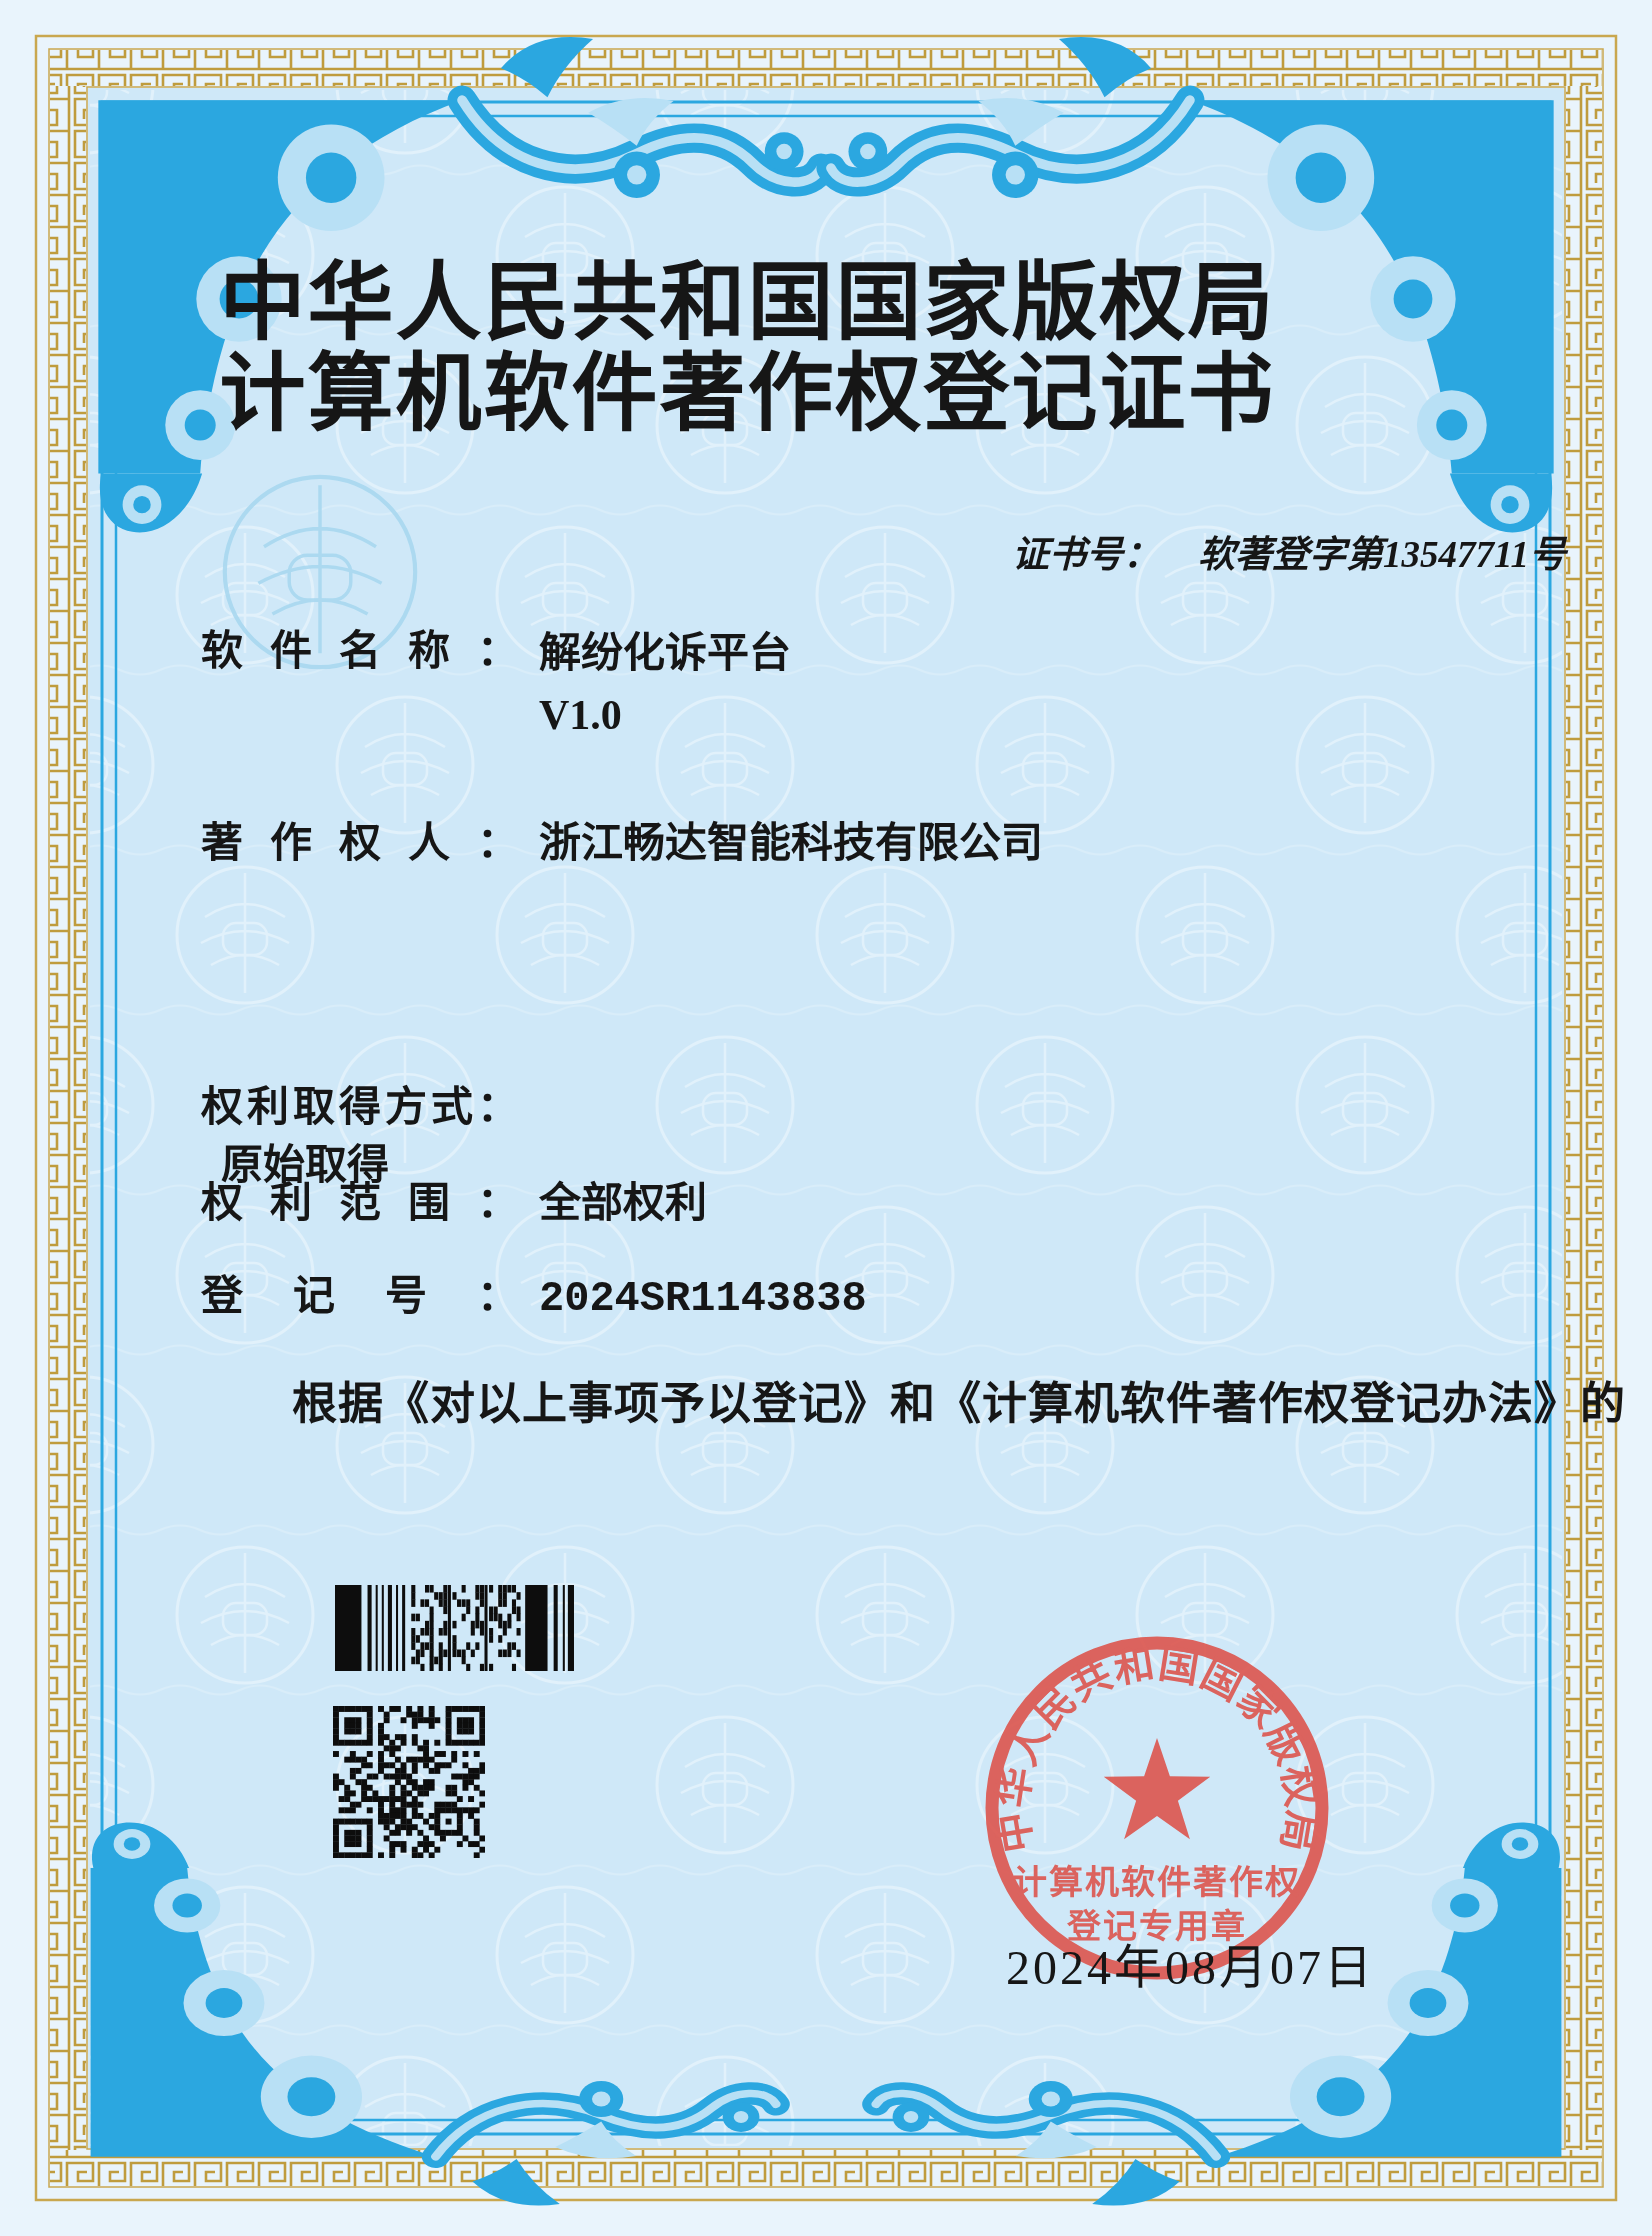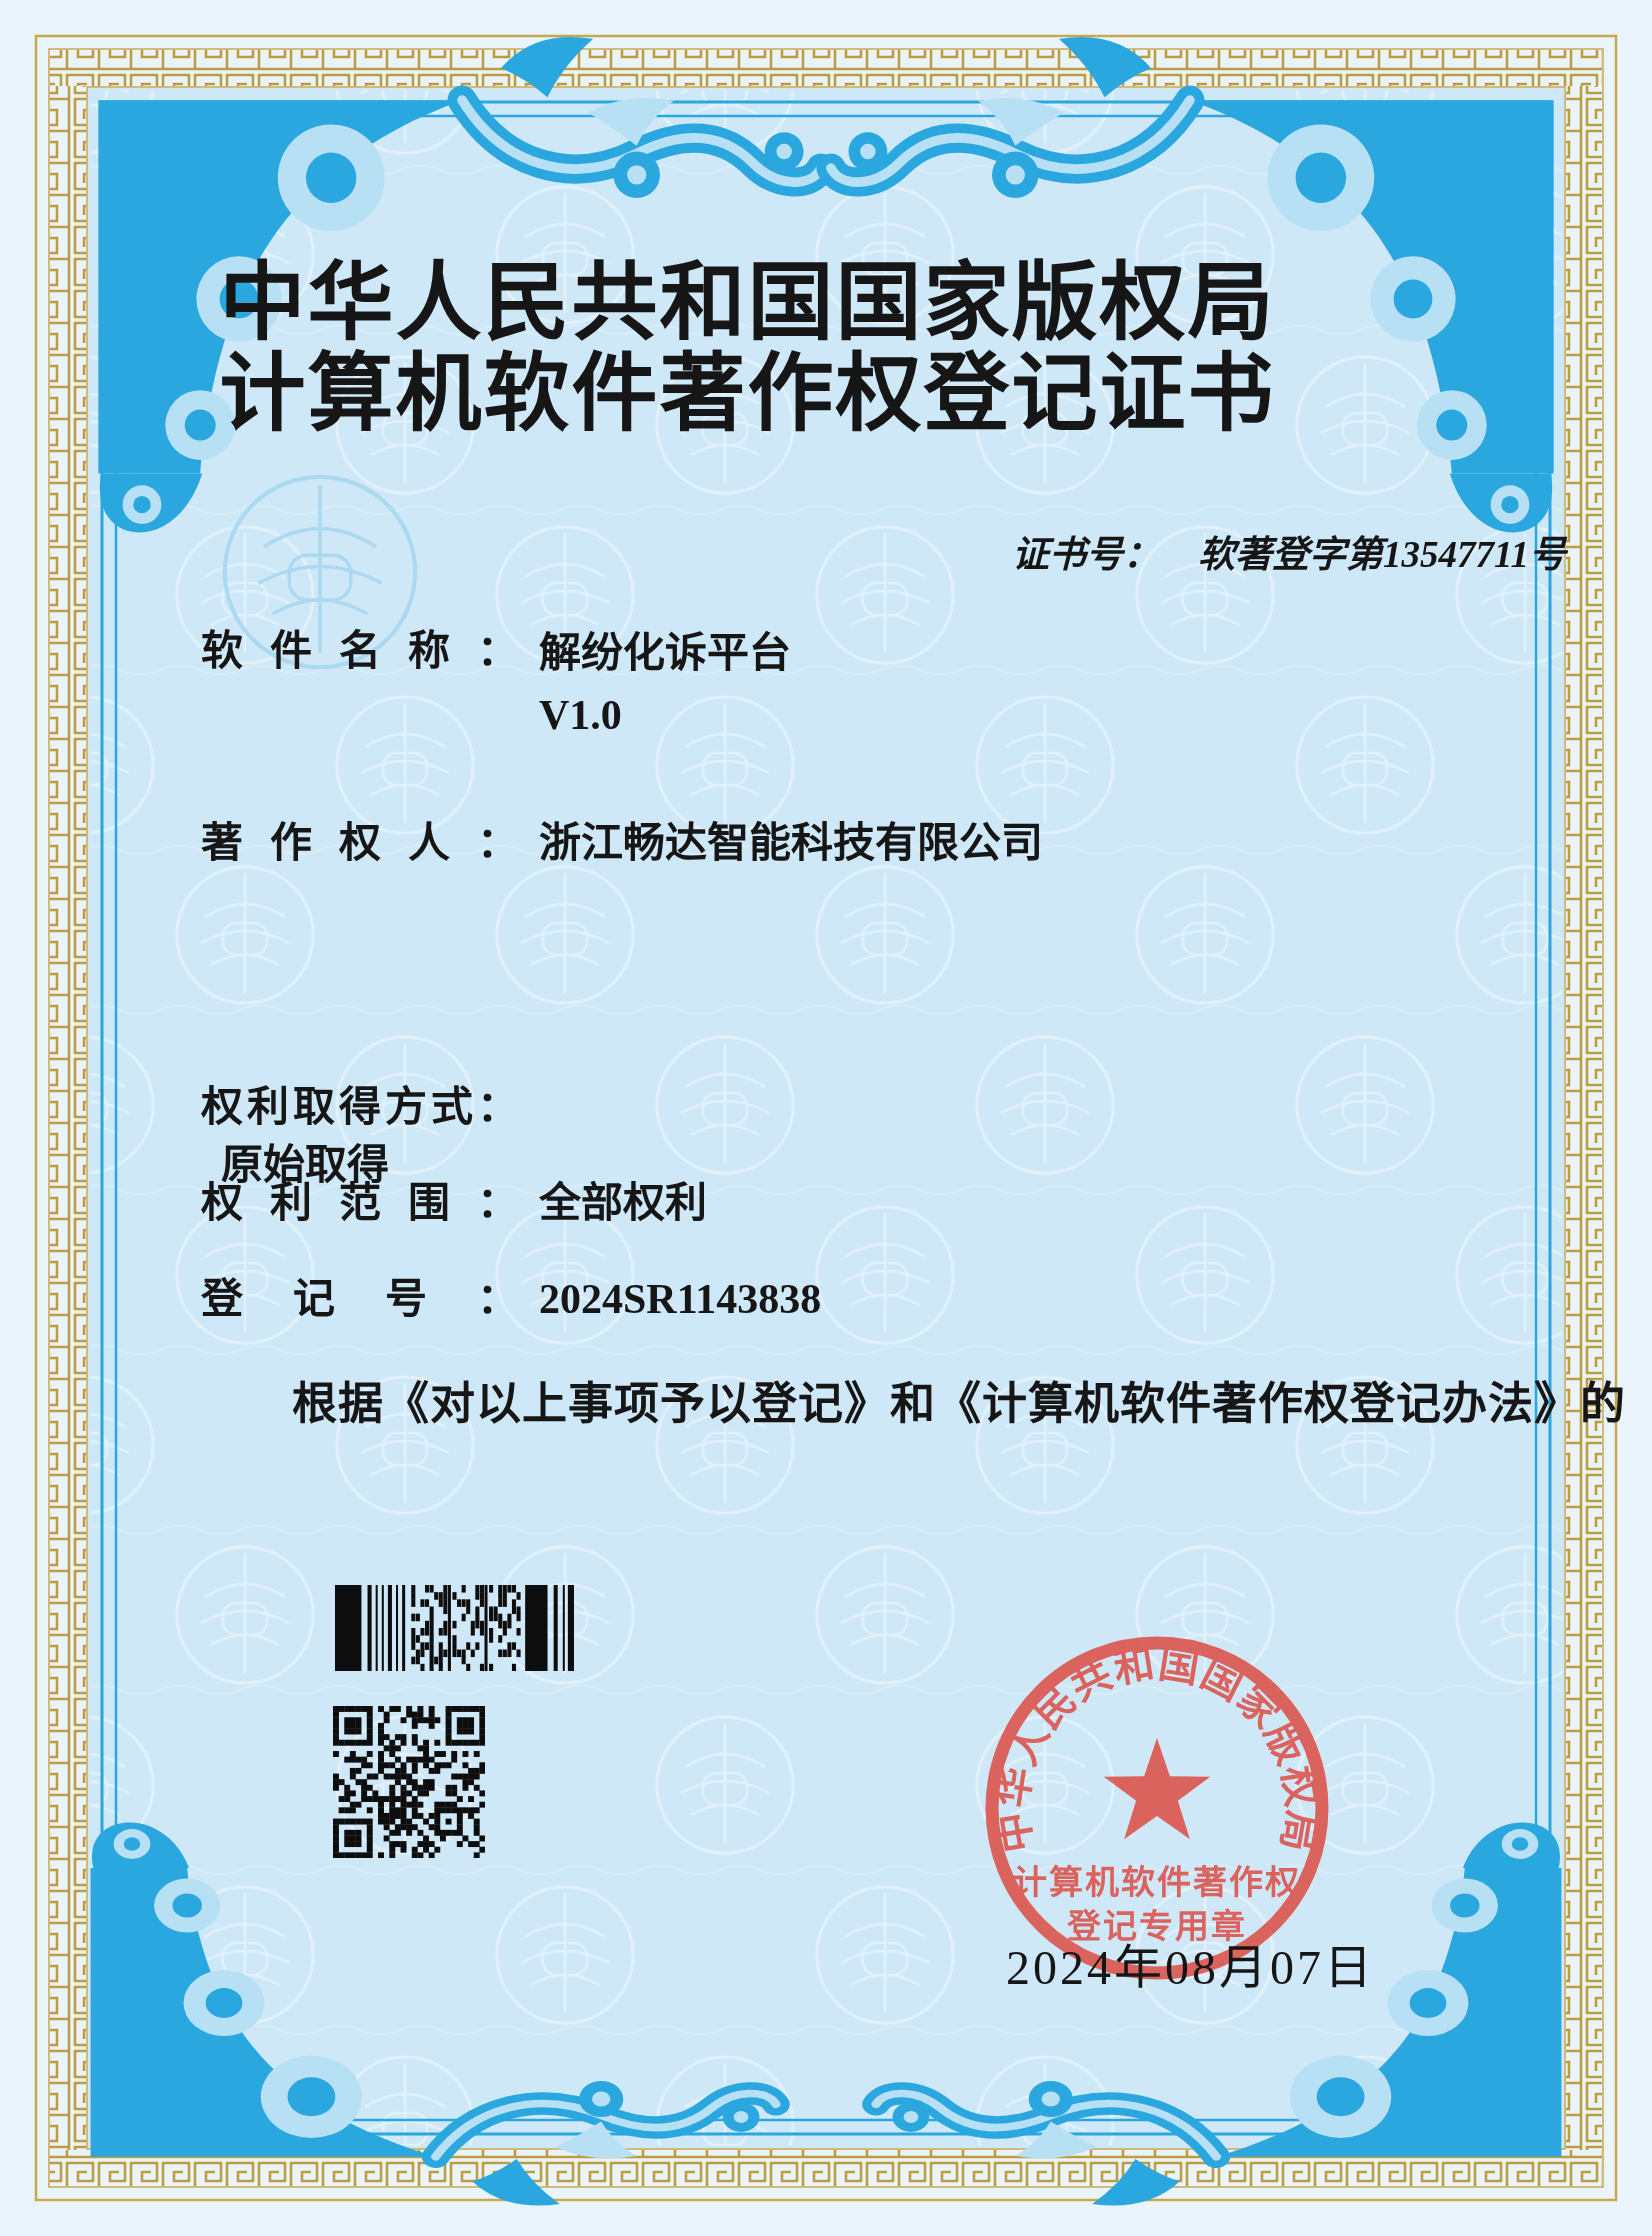--- a/index.html
+++ b/index.html
@@ -12,21 +12,21 @@
   .t1{top:260px;} .t2{top:351px;}
   .certno{position:absolute;left:1012px;top:524px;font-size:37px;font-weight:700;white-space:nowrap;font-style:italic;}
   .certno .lbl{margin-right:38px;}
   .field{position:absolute;left:201px;display:flex;font-size:42px;font-weight:700;line-height:58px;}
   .field .label{display:inline-block;width:318px;text-align:justify;text-align-last:justify;flex:none;}
   .field .vals{margin-left:20px;white-space:nowrap;}
   .f-name{top:622px;} .f-name .vals div{line-height:62px;}
   .f-owner{top:814px;}
   .f-acq{top:1078px;flex-direction:column;}
   .f-scope{top:1174px;}
-  .f-reg{top:1270px;}
+  .f-reg{top:1270px;font-family:Liberation Mono, monospace;}
   .para{position:absolute;font-size:45px;font-weight:700;letter-spacing:1px;line-height:1;white-space:nowrap;}
   .p1{left:292px;top:1382px;}
   .p2{left:205px;top:1480px;}
   .barcode{position:absolute;left:335px;top:1585px;width:240px;height:86px;}
   .qrcode{position:absolute;left:333px;top:1706px;width:152px;height:152px;}
   .seal{position:absolute;left:967px;top:1622px;width:380px;height:380px;}
   .seal text{font-family:"Liberation Serif","DejaVu Serif",serif;font-weight:700;}
   .date{position:absolute;left:1006px;top:1944px;font-size:48px;font-weight:400;letter-spacing:3px;
         line-height:1;z-index:5;white-space:nowrap;}
 </style>

